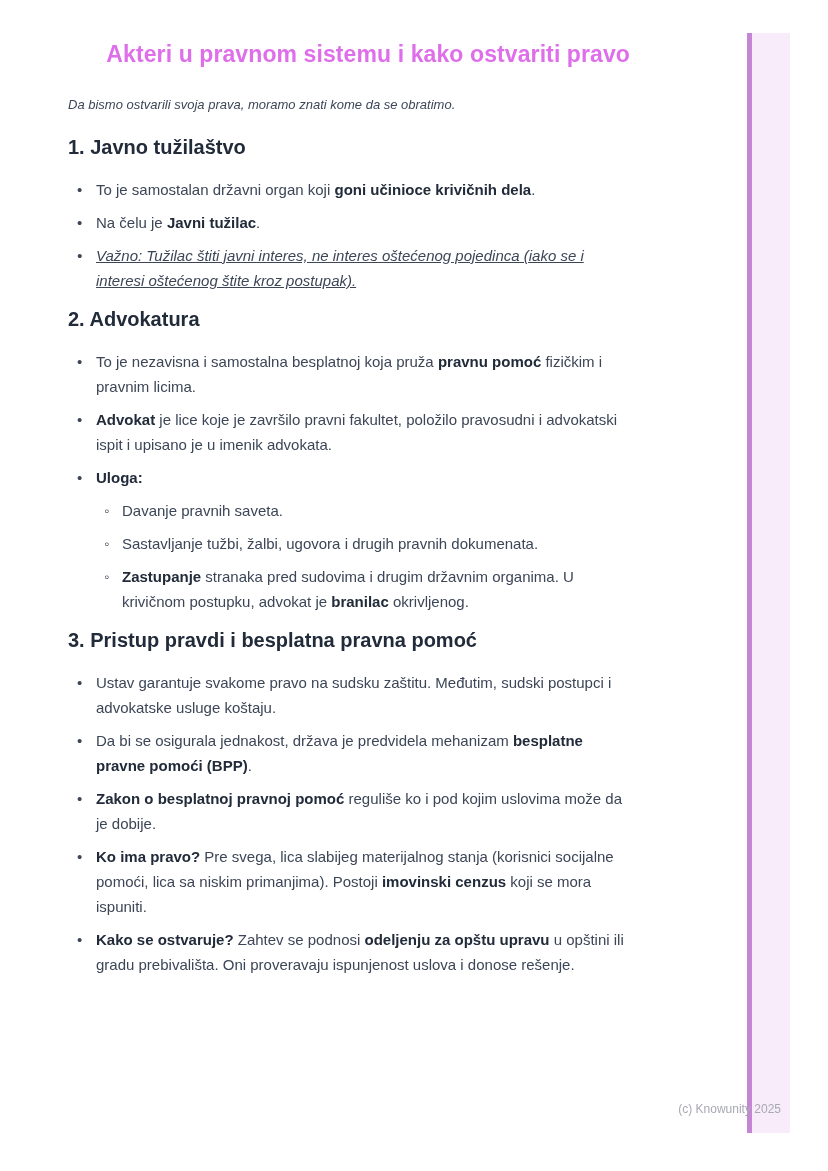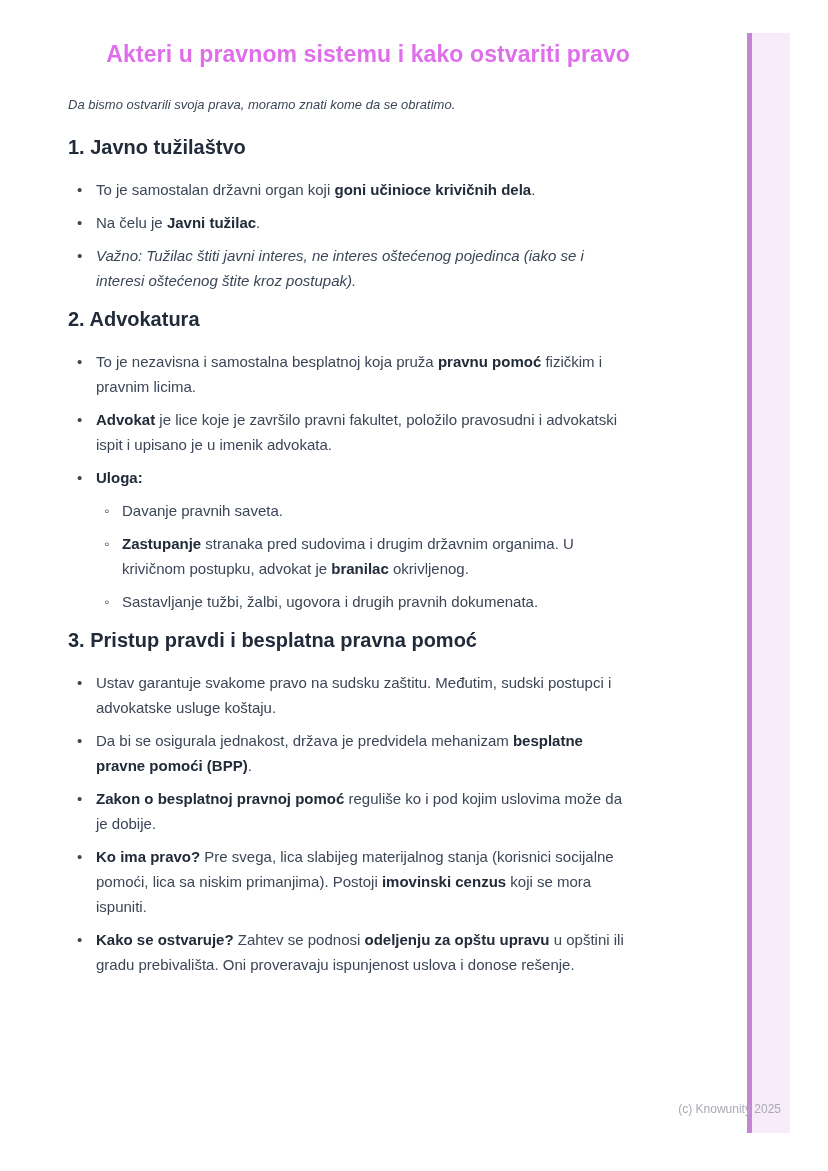--- a/index.html
+++ b/index.html
@@ -81,20 +81,21 @@
     top: 0;
     color: var(--body-color, #3c4657);
   }
   .seg-bold {
     font-weight: 700;
     color: var(--heading-color, #222b3a);
   }
   .item-italic {
     font-style: italic;
     color: var(--body-color, #3c4657);
+    text-decoration: underline;
   }
   .stripe {
     position: absolute;
     top: 33px;
     right: 38px;
     width: 38px;
     height: 1100px;
     background: var(--stripe-fill, #f8ecfa);
     border-left: 5px solid var(--stripe-line, #c585d5);
     z-index: 1;
@@ -123,22 +124,22 @@
         <li><span>To je samostalan državni organ koji </span><span class="seg-bold">goni učinioce krivičnih dela</span><span>.</span></li>
         <li><span>Na čelu je </span><span class="seg-bold">Javni tužilac</span><span>.</span></li>
         <li class="item-italic"><span>Važno: Tužilac štiti javni interes, ne interes oštećenog pojedinca (iako se i interesi oštećenog štite kroz postupak).</span></li>
       </ul>
       <h3 class="section-heading">2. Advokatura</h3>
       <ul class="bullet-list">
         <li><span>To je nezavisna i samostalna besplatnoj koja pruža </span><span class="seg-bold">pravnu pomoć</span><span> fizičkim i pravnim licima.</span></li>
         <li><span class="seg-bold">Advokat</span><span> je lice koje je završilo pravni fakultet, položilo pravosudni i advokatski ispit i upisano je u imenik advokata.</span></li>
         <li><span class="seg-bold">Uloga:</span><ul class="sub-list">
             <li><span>Davanje pravnih saveta.</span></li>
+            <li><span>Sastavljanje tužbi, žalbi, ugovora i drugih pravnih dokumenata.</span></li>
             <li><span class="seg-bold">Zastupanje</span><span> stranaka pred sudovima i drugim državnim organima. U krivičnom postupku, advokat je </span><span class="seg-bold">branilac</span><span> okrivljenog.</span></li>
-            <li><span>Sastavljanje tužbi, žalbi, ugovora i drugih pravnih dokumenata.</span></li>
           </ul></li>
       </ul>
       <h3 class="section-heading">3. Pristup pravdi i besplatna pravna pomoć</h3>
       <ul class="bullet-list">
         <li><span>Ustav garantuje svakome pravo na sudsku zaštitu. Međutim, sudski postupci i advokatske usluge koštaju.</span></li>
         <li><span>Da bi se osigurala jednakost, država je predvidela mehanizam </span><span class="seg-bold">besplatne pravne pomoći (BPP)</span><span>.</span></li>
         <li><span class="seg-bold">Zakon o besplatnoj pravnoj pomoć</span><span> reguliše ko i pod kojim uslovima može da je dobije.</span></li>
         <li><span class="seg-bold">Ko ima pravo?</span><span> Pre svega, lica slabijeg materijalnog stanja (korisnici socijalne pomoći, lica sa niskim primanjima). Postoji </span><span class="seg-bold">imovinski cenzus</span><span> koji se mora ispuniti.</span></li>
         <li><span class="seg-bold">Kako se ostvaruje?</span><span> Zahtev se podnosi </span><span class="seg-bold">odeljenju za opštu upravu</span><span> u opštini ili gradu prebivališta. Oni proveravaju ispunjenost uslova i donose rešenje.</span></li>
       </ul>

